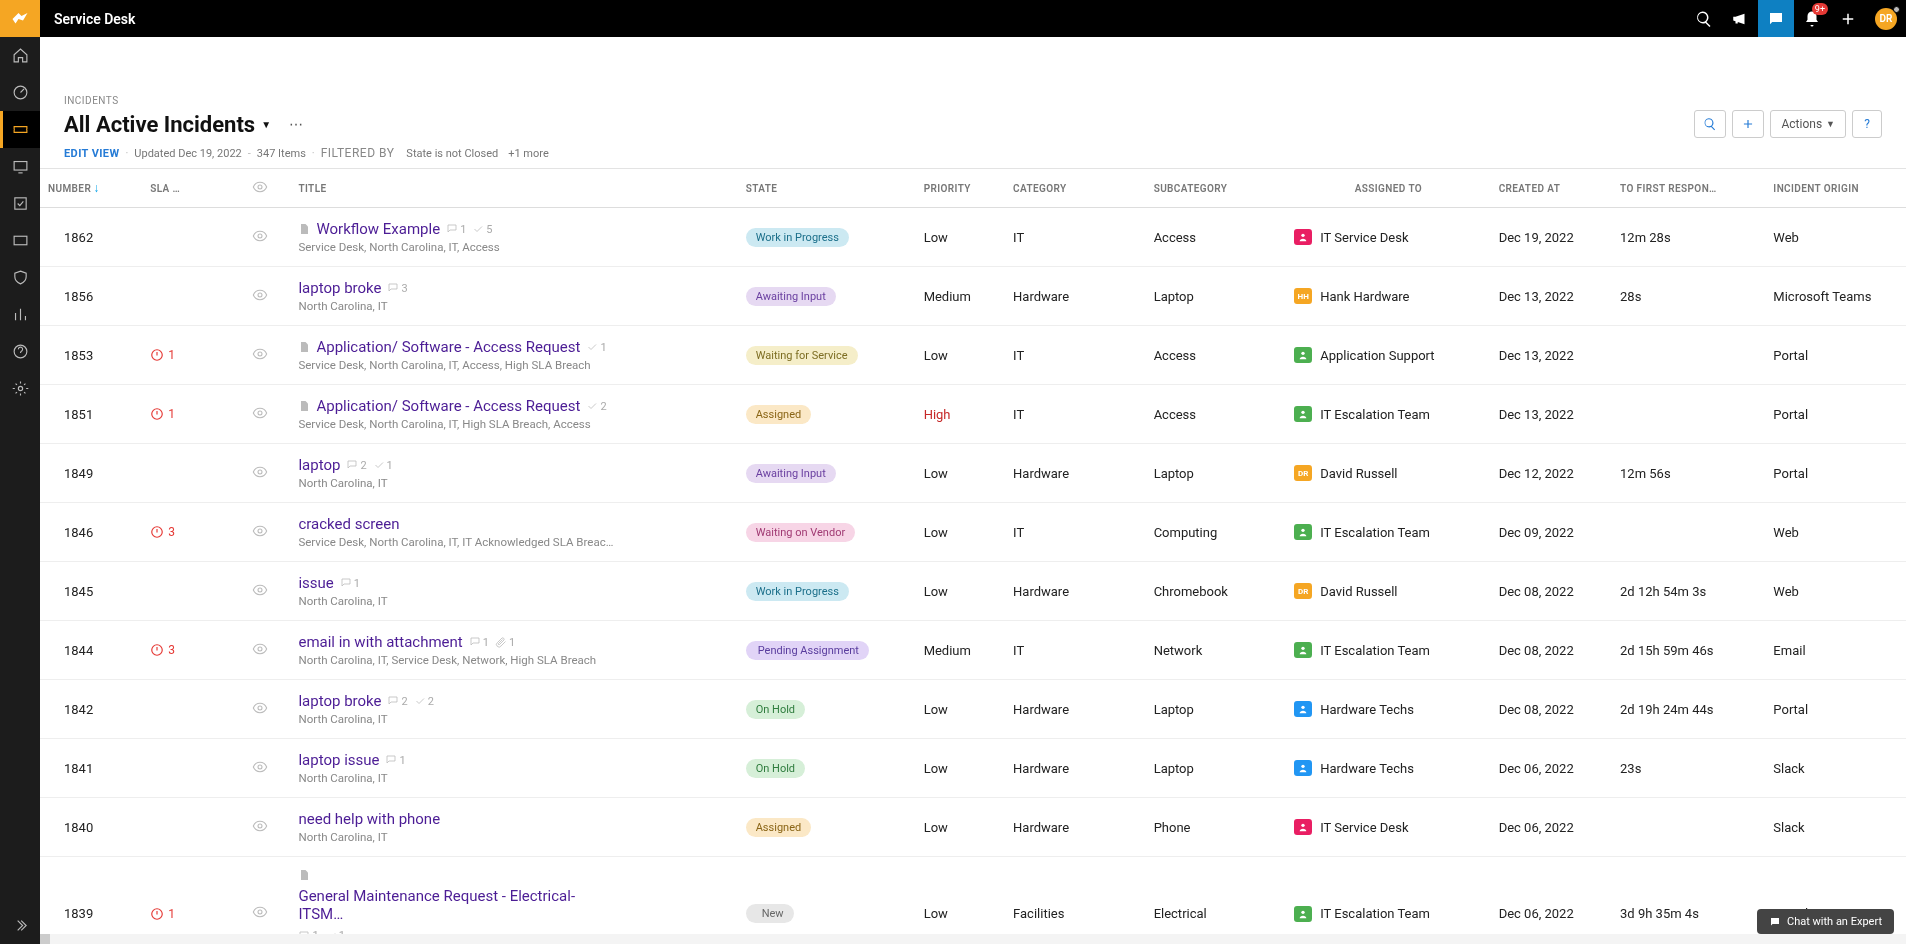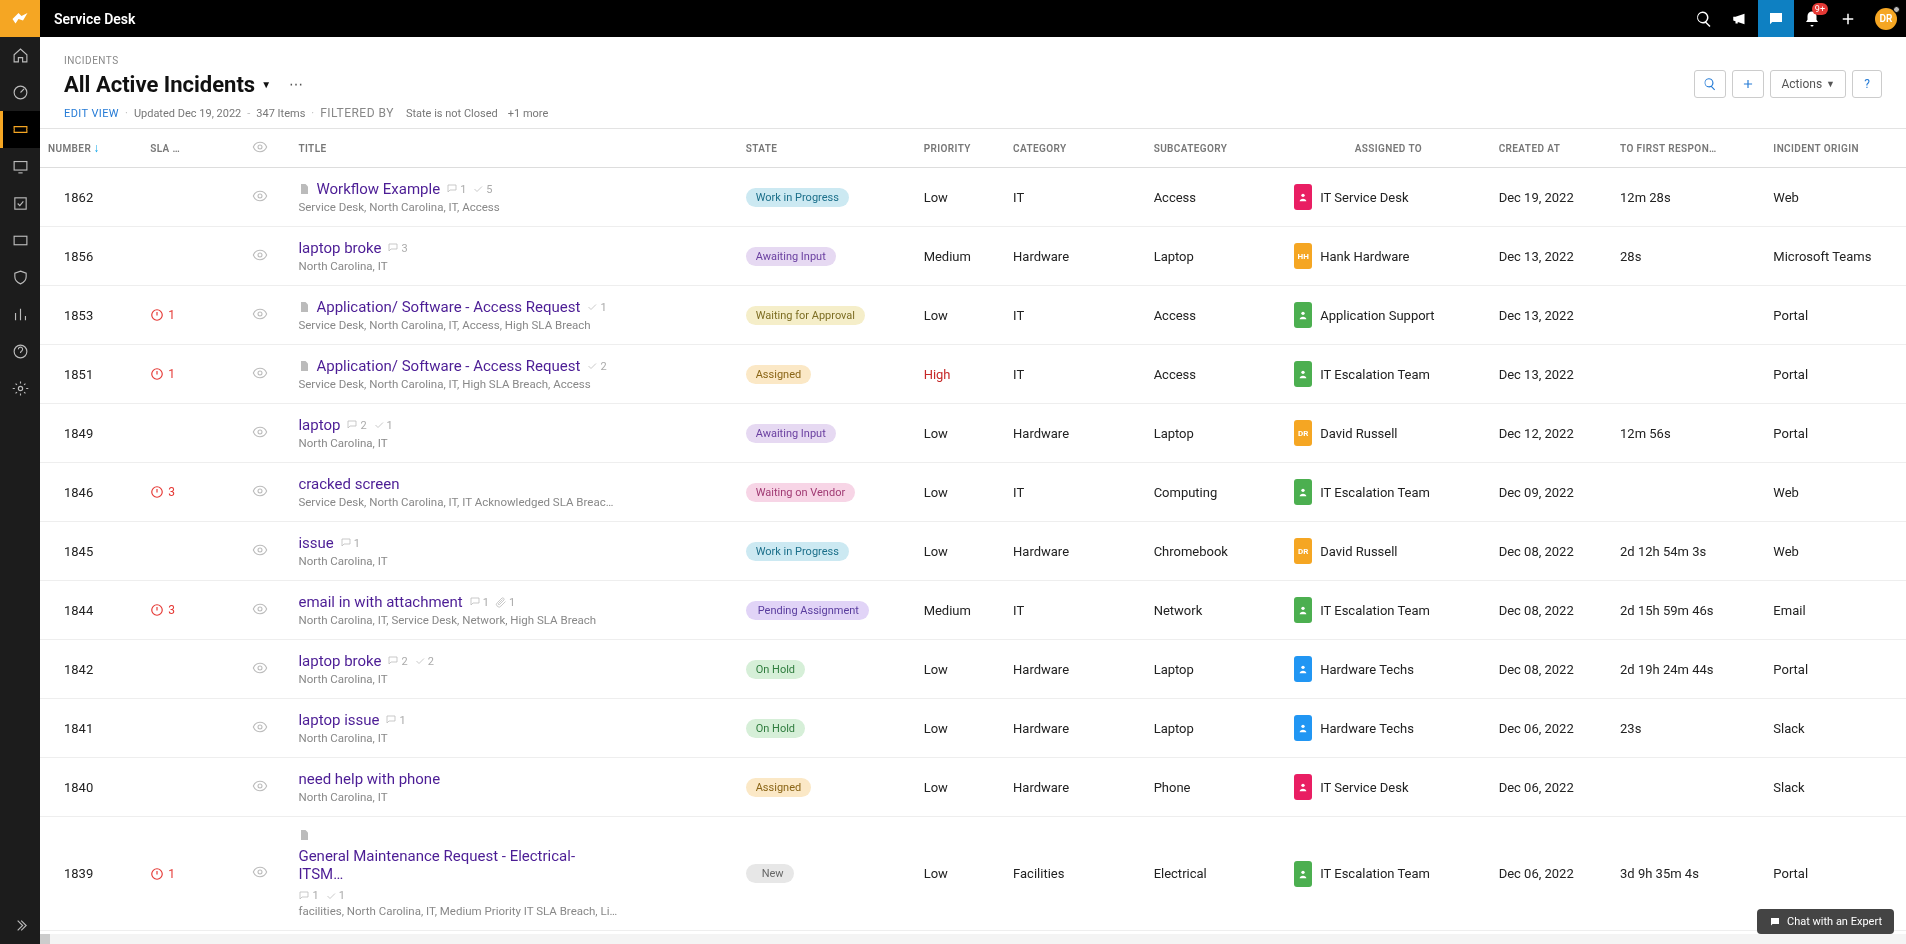--- a/index.html
+++ b/index.html
@@ -24,33 +24,33 @@
 .sidenav { width: 40px; background: #1c1c1c; display: flex; flex-direction: column; }
 .side-icon { width: 40px; height: 37px; display: flex; align-items: center; justify-content: center; cursor: pointer; }
 .side-icon svg { width: 17px; height: 17px; stroke: #bbb; fill: none; stroke-width: 1.6; }
 .side-icon.active { background: #000; border-left: 3px solid #f5a623; padding-right: 3px; }
 .side-icon.active svg { stroke: #f5a623; }
 .side-grow { flex: 1; }
 
 .content { flex: 1; display: flex; flex-direction: column; overflow: hidden; }
 
 
-.page-header { padding: 18px 24px 8px 24px; }
+.page-header { padding: 18px 24px 8px 24px; margin-top: 40px; }
 .crumb { font-size: 10px; letter-spacing: 0.5px; color: #888; text-transform: uppercase; }
 .header-row { display: flex; align-items: center; margin-top: 4px; }
 .page-title { font-size: 22px; font-weight: 700; display: flex; align-items: center; gap: 6px; }
 .page-title .caret { font-size: 10px; }
 .more-dots { margin-left: 18px; color: #555; font-size: 14px; cursor: pointer; }
 .header-spacer { flex: 1; }
 .hdr-btn { border: 1px solid #ccc; background: #fff; height: 28px; min-width: 30px; display: flex; align-items: center; justify-content: center; margin-left: 6px; font-size: 12px; color: #257bd6; cursor: pointer; border-radius: 3px; padding: 0 8px; }
 .hdr-btn svg { width: 14px; height: 14px; fill: #257bd6; }
 .hdr-btn.plain { color: #555; padding: 0 10px; gap: 4px; }
 
 .subheader { display: flex; align-items: center; gap: 6px; margin-top: 8px; font-size: 11px; color: #777; }
-.subheader .edit-view { color: #257bd6; font-weight: 400; letter-spacing: 0.4px; cursor: pointer; }
+.subheader .edit-view { color: #257bd6; font-weight: 700; letter-spacing: 0.4px; cursor: pointer; }
 .subheader .sep { color: #bbb; }
 .filter-label { font-size: 12px; letter-spacing: 0.5px; color: #888; }
 
 
 .table-wrap { flex: 1; overflow: auto; border-top: 1px solid #e3e3e3; }
 table { width: 100%; border-collapse: collapse; }
 thead th { position: sticky; top: 0; background: #fff; text-align: left; font-size: 10px; letter-spacing: 0.4px; color: #777; font-weight: 600; padding: 10px 8px; border-bottom: 1px solid #ddd; text-transform: uppercase; white-space: nowrap; }
 thead th:first-child { }
 tbody td { padding: 12px 8px; border-bottom: 1px solid #eee; vertical-align: middle; font-size: 13px; color: #222; }
 tbody td:first-child { padding-left: 24px; font-weight: 400; }
@@ -73,21 +73,21 @@
 .pill-work { background: #cce9f2; color: #1b6f8a; }
 .pill-await-input { background: #e6d9f2; color: #6a3fa0; }
 .pill-approval { background: #f5eec9; color: #7d6e23; }
 .pill-assigned { background: #fbe8c6; color: #8a6516; }
 .pill-vendor { background: #f7d5e6; color: #a03a73; }
 .pill-pending { background: #e1d4f7; color: #5a3d9e; padding-left: 12px; }
 .pill-hold { background: #d6efd8; color: #2f7d3e; }
 .pill-new { background: #e7e7e7; color: #666; padding-left: 16px; }
 
 .assignee { display: flex; align-items: center; gap: 8px; }
-.assignee .av { width: 18px; height: 26px; border-radius: 3px; display: flex; align-items: center; justify-content: center; font-size: 8px; color: #fff; font-weight: 700; }
+.assignee .av { width: 18px; height: 16px; border-radius: 3px; display: flex; align-items: center; justify-content: center; font-size: 8px; color: #fff; font-weight: 700; }
 .av-sd { background: #e91e63; }
 .av-hh { background: #f5a623; border-radius:50%; }
 .av-as { background: #4caf50; }
 .av-it { background: #4caf50; }
 .av-dr { background: #f5a623; border-radius:50%; }
 .av-ht { background: #2196f3; }
 
 .priority-high { color: #c62828; }
 
 
@@ -379,21 +379,21 @@
                       <path fill="#bbb" d="M6 2h9l5 5v15H6z"></path>
                     </svg>
                     <span class="title-link">Application/ Software - Access Request</span>
                     <span class="meta-badge"><svg viewBox="0 0 24 24">
                         <path d="M5 12l5 5L20 7"></path>
                       </svg>1</span>
                   </div>
         <div class="tags">Service Desk, North Carolina, IT, Access, High SLA Breach</div>
       </div>
     </td>
-    <td><span class="state-pill pill-approval">Waiting for Approval</span></td>
+    <td><span class="state-pill pill-approval">Waiting for Service</span></td>
     <td>Low</td>
     <td>IT</td>
     <td>Access</td>
     <td>
       <div class="assignee">
                   <div class="av av-as">
                     <svg viewBox="0 0 24 24" style="width:10px;height:10px;fill:#fff;">
                       <circle cx="12" cy="8" r="4"></circle>
                       <path d="M4 22c0-4 4-6 8-6s8 2 8 6"></path>
                     </svg>

